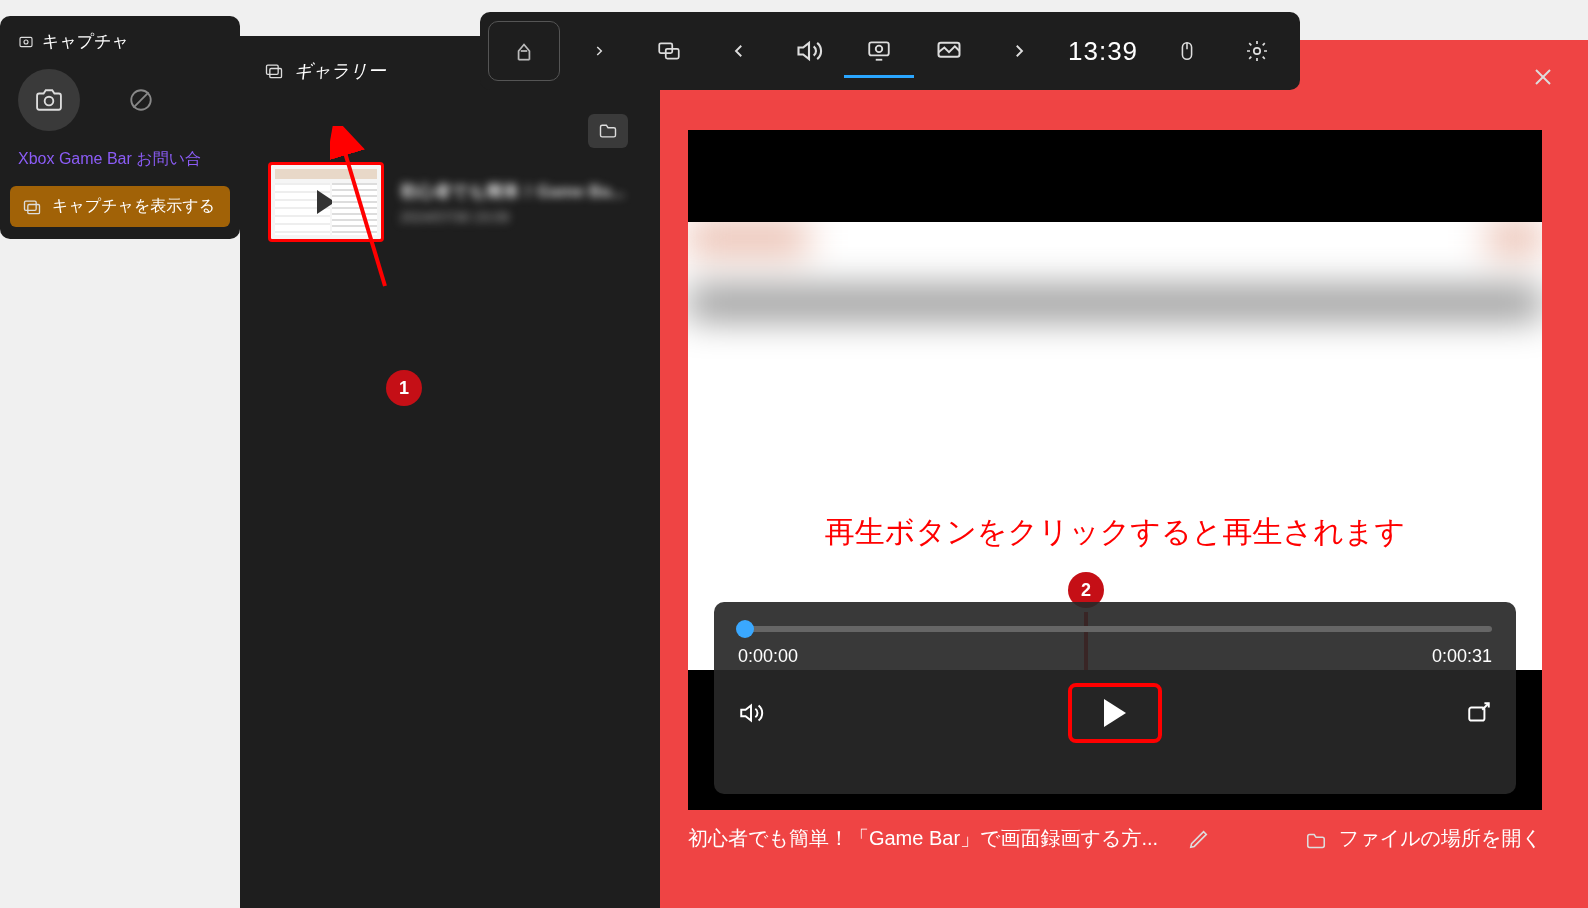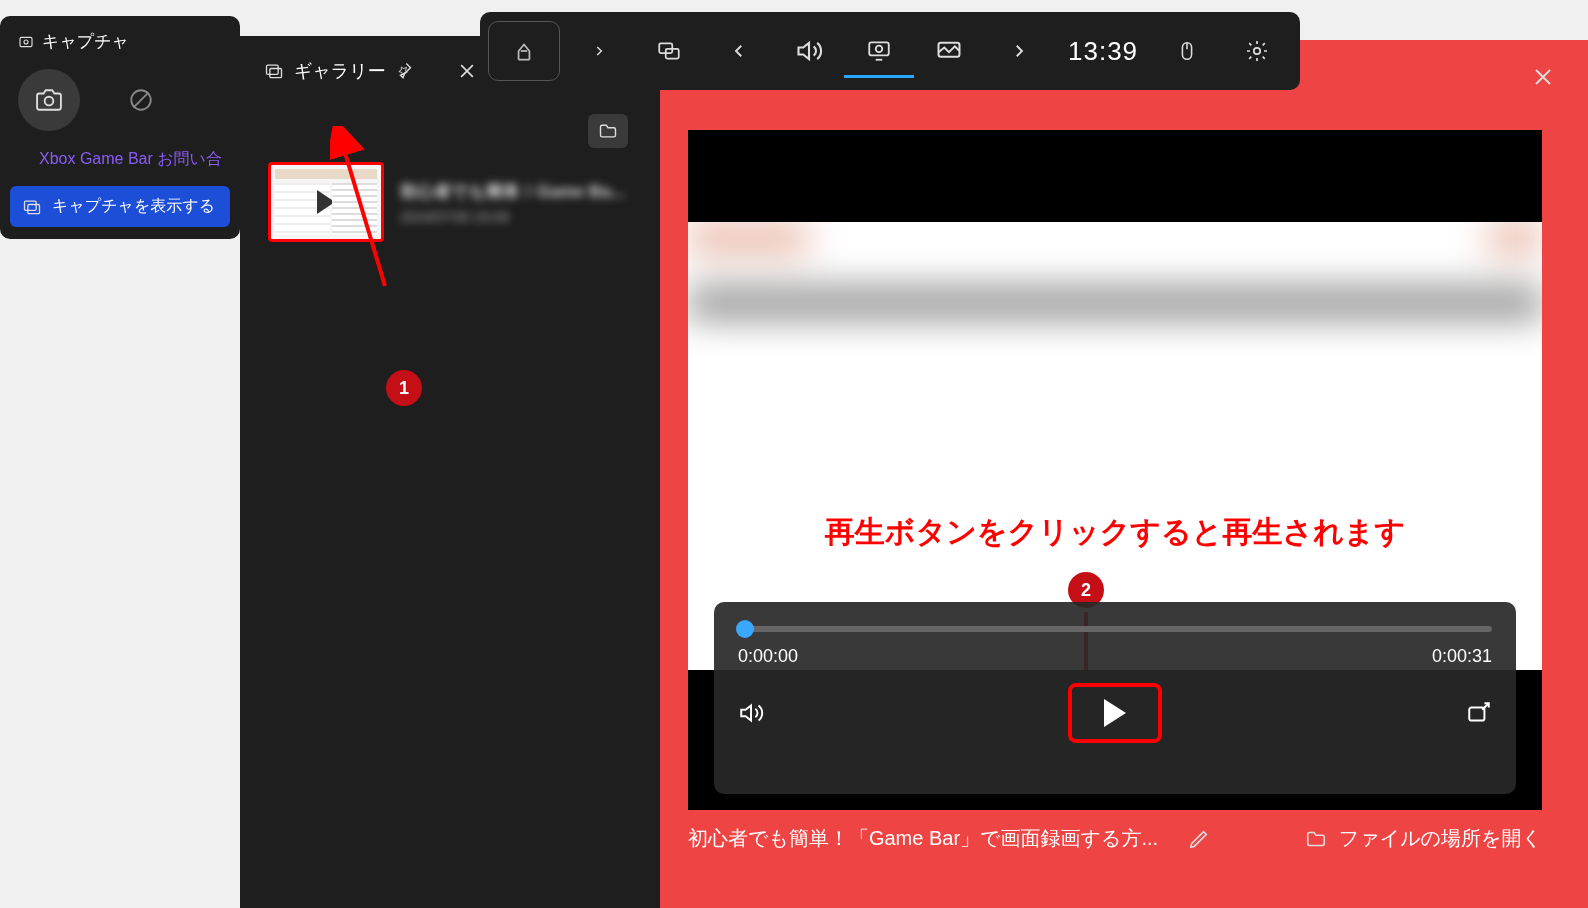--- a/index.html
+++ b/index.html
@@ -16,21 +16,20 @@
   
   .capture-widget {
     position: absolute;
     left: 0;
     top: 16px;
     width: 240px;
     background: #1e1e1e;
     border-radius: 10px;
     padding-bottom: 8px;
     z-index: 2;
-    text-align: right;
   }
   .cw-title {
     display: flex;
     align-items: center;
     gap: 8px;
     padding: 14px 18px 16px;
     font-size: 17px;
   }
   .cw-title .title-icon { width: 16px; height: 16px; display:inline-flex; }
   .cw-row1 { display: flex; gap: 30px; padding: 0 18px; }
@@ -43,42 +42,44 @@
   .cw-circle.dim { background: transparent; }
   .cw-feedback {
     padding: 18px 18px 10px;
     font-size: 16px;
     color: #8b5cf6;
     white-space: nowrap;
   }
   .cw-show {
     margin: 6px 10px 4px;
     padding: 10px 12px;
-    background: #1d4ed8;
+    background: #a16207;
     border-radius: 6px;
     display: flex;
     align-items: center;
     gap: 10px;
     font-size: 16px;
   }
 
   
   .gallery-panel {
     position: absolute;
     left: 240px;
     top: 36px;
     width: 420px;
     bottom: 0;
     background: #1e1e1e;
     z-index: 3;
   }
   .gp-header {
     display: flex;
     align-items: center;
+    justify-content: space-between;
     padding: 18px 24px 10px;
+    font-style: italic;
   }
   .gp-title { display:flex; align-items:center; gap:10px; font-size:18px; }
   .gp-header-right { display:flex; gap:30px; }
   .gp-icon-btn { width:34px; height:34px; display:flex; align-items:center; justify-content:center; }
   .gp-folder-row { display:flex; justify-content:flex-end; padding: 16px 32px 14px; }
   .gp-folder { width:40px; height:34px; background:#3a3a3a; border-radius:6px; display:flex;align-items:center;justify-content:center; }
   .gp-item {
     display:flex; gap:16px; padding: 0 28px; align-items:center;
   }
   .gp-thumb {
@@ -178,21 +179,21 @@
   .blurred::before{
     content:""; position:absolute; left:0; right:0; top:66px; height:30px;
     background:#888;
   }
   .blurred::after{
     content:""; position:absolute; left:0; right:0; top:0; height:32px;
     background:repeating-linear-gradient(90deg,#e8b8a8 0 120px,#fff 120px 800px);
   }
   .annot-text {
     position:absolute; left:50%; top:290px; transform:translateX(-50%);
-    color:#ff0000; font-size:30px; font-weight:700; white-space:nowrap;
+    color:#ff0000; font-size:30px; font-weight:400; white-space:nowrap;
   }
   .marker2 {
     position:absolute; left:380px; top:350px;
     width:36px;height:36px;border-radius:50%;
     background:#c50f16; display:flex;align-items:center;justify-content:center;
     font-weight:600; font-size:18px;
   }
   .arrow2 {
     position:absolute; left:386px; top:390px; width:24px; height:250px; pointer-events:none;
   }
@@ -220,21 +221,21 @@
   .pc-play-tri {
     width:0;height:0;border-left:22px solid #fff;border-top:14px solid transparent;border-bottom:14px solid transparent;
   }
 
   .footer {
     position:absolute; left:28px; right:46px; top:785px;
     display:flex; justify-content:space-between; align-items:center;
     font-size:20px;
   }
   .footer-left { display:flex; align-items:center; gap:30px;}
-  .footer-right { display:flex; align-items:center; gap:12px;}
+  .footer-right { display:flex; align-items:flex-end; gap:12px;}
 
   svg { display:block; }
 </style>
 </head>
 <body>
 
 <div class="capture-widget">
   <div class="cw-title">
     <span class="title-icon">
       <svg width="16" height="16" viewBox="0 0 24 24" fill="none" stroke="#ddd" stroke-width="1.7">

